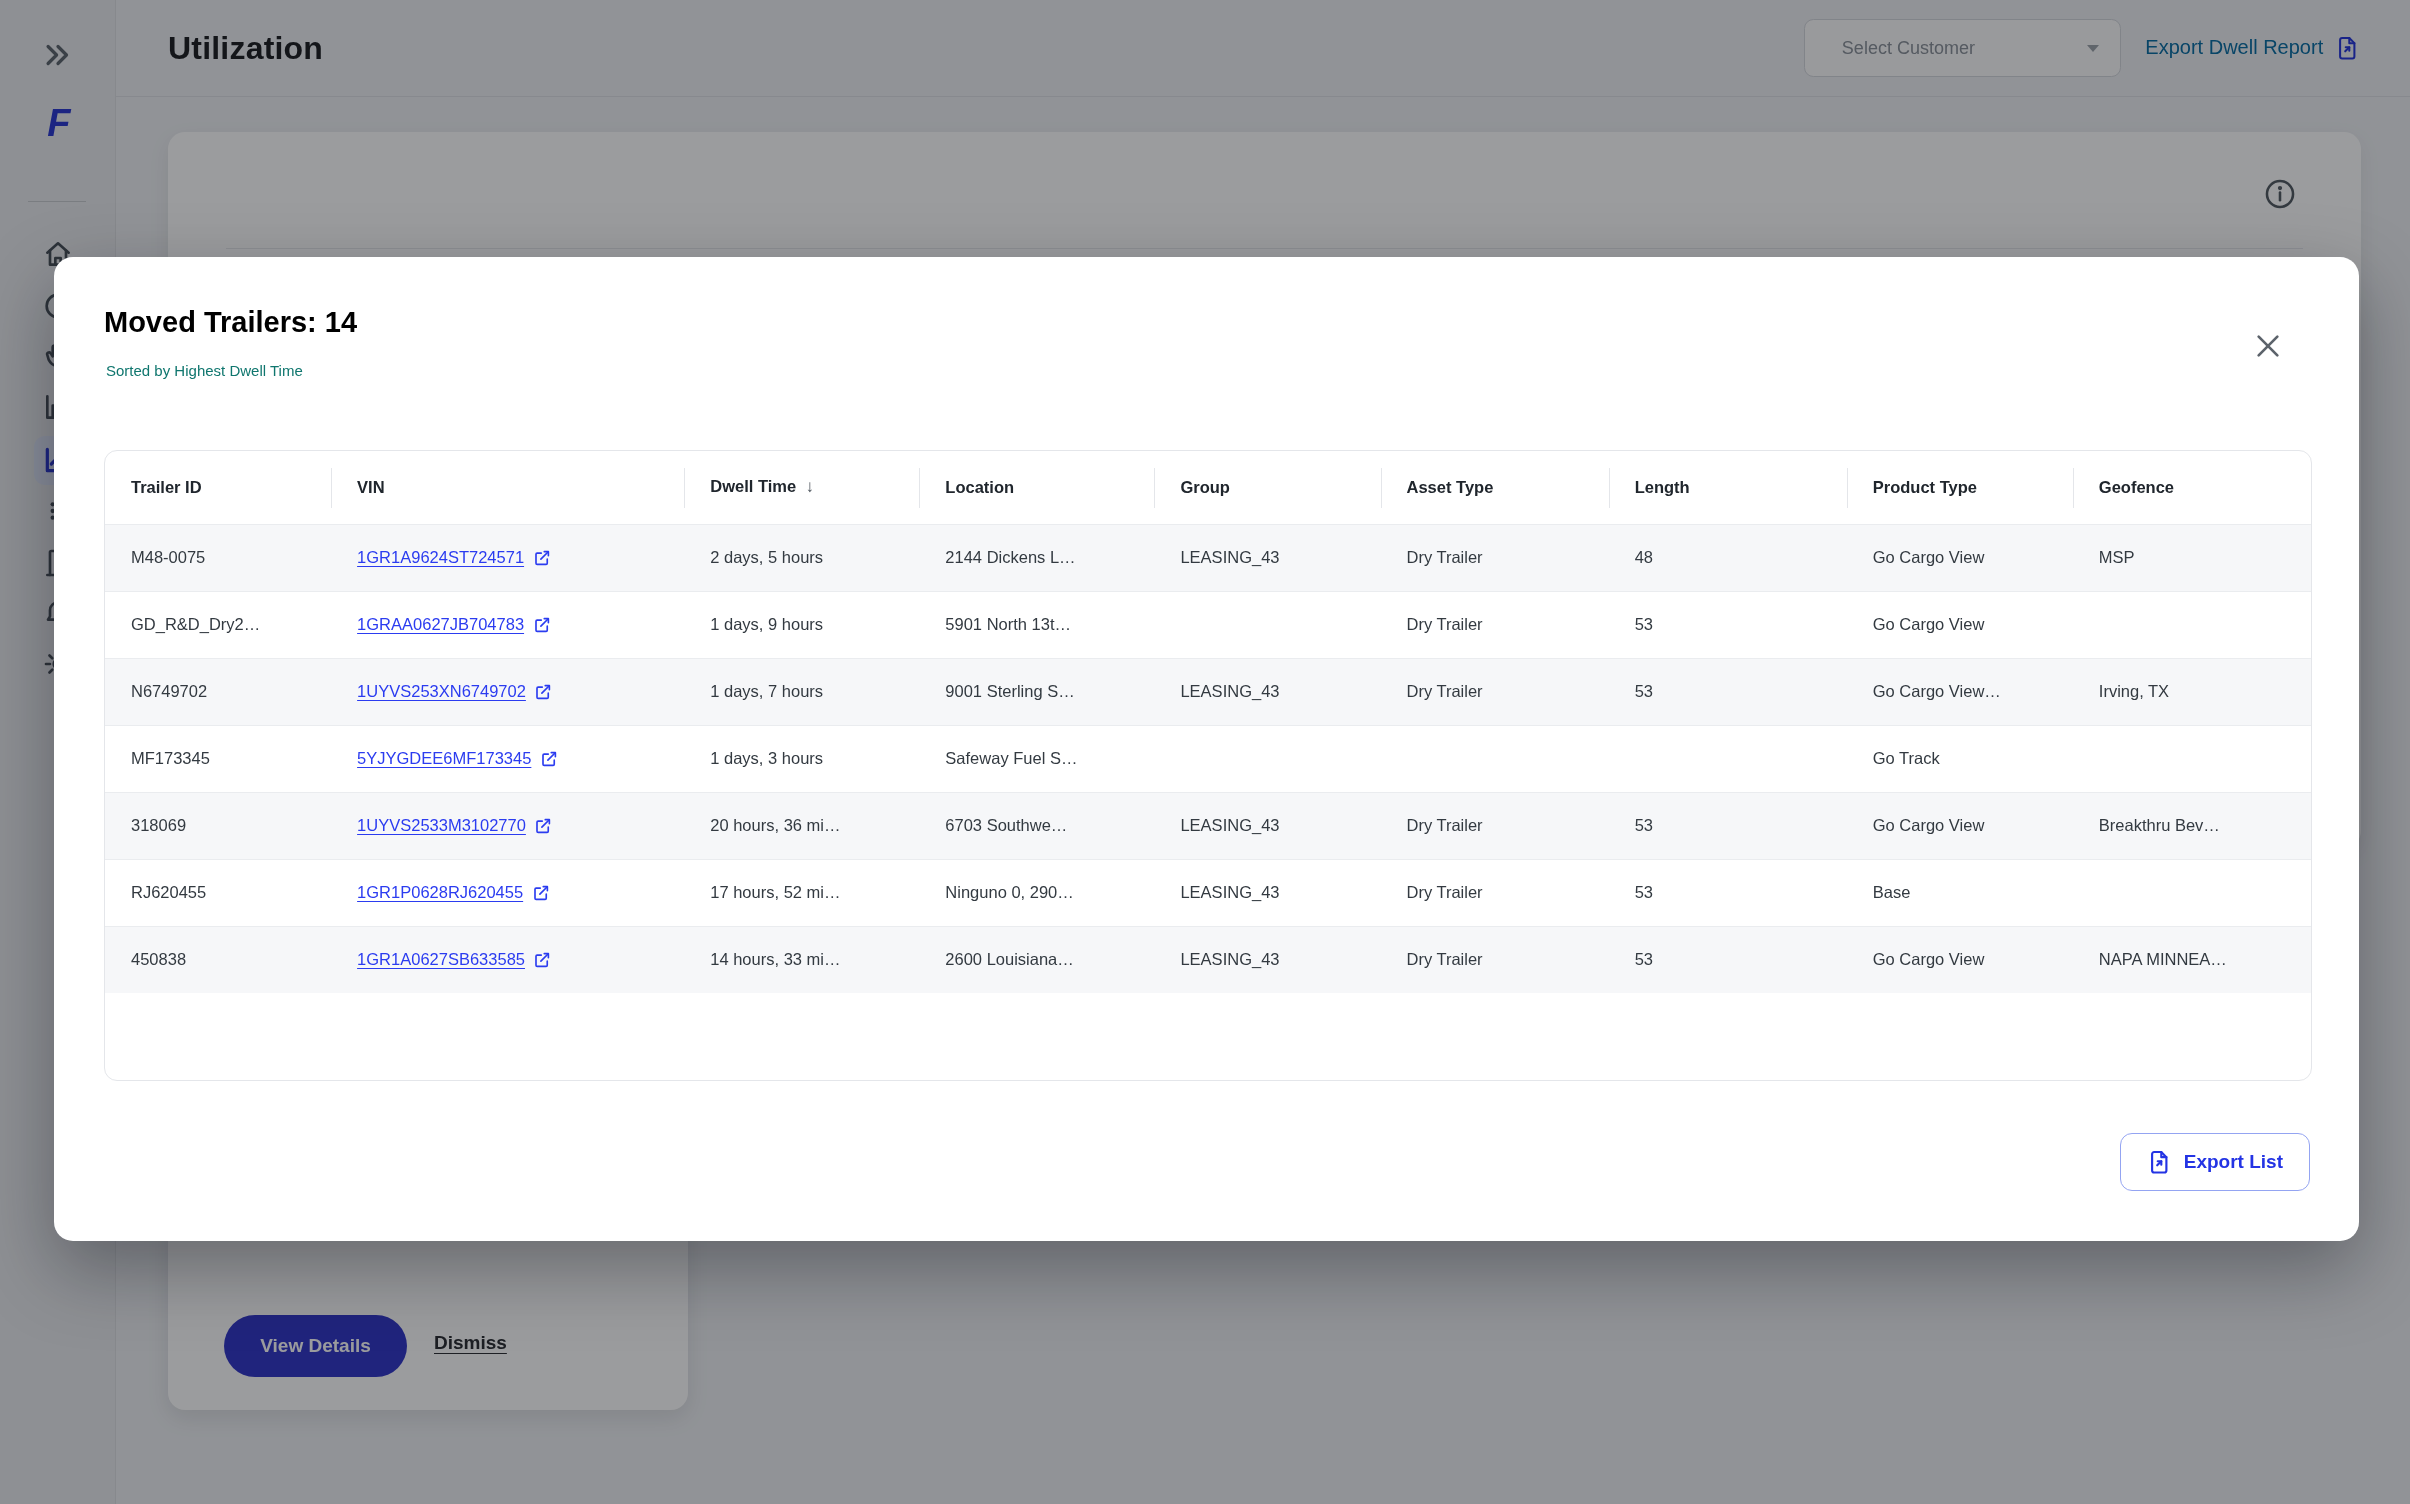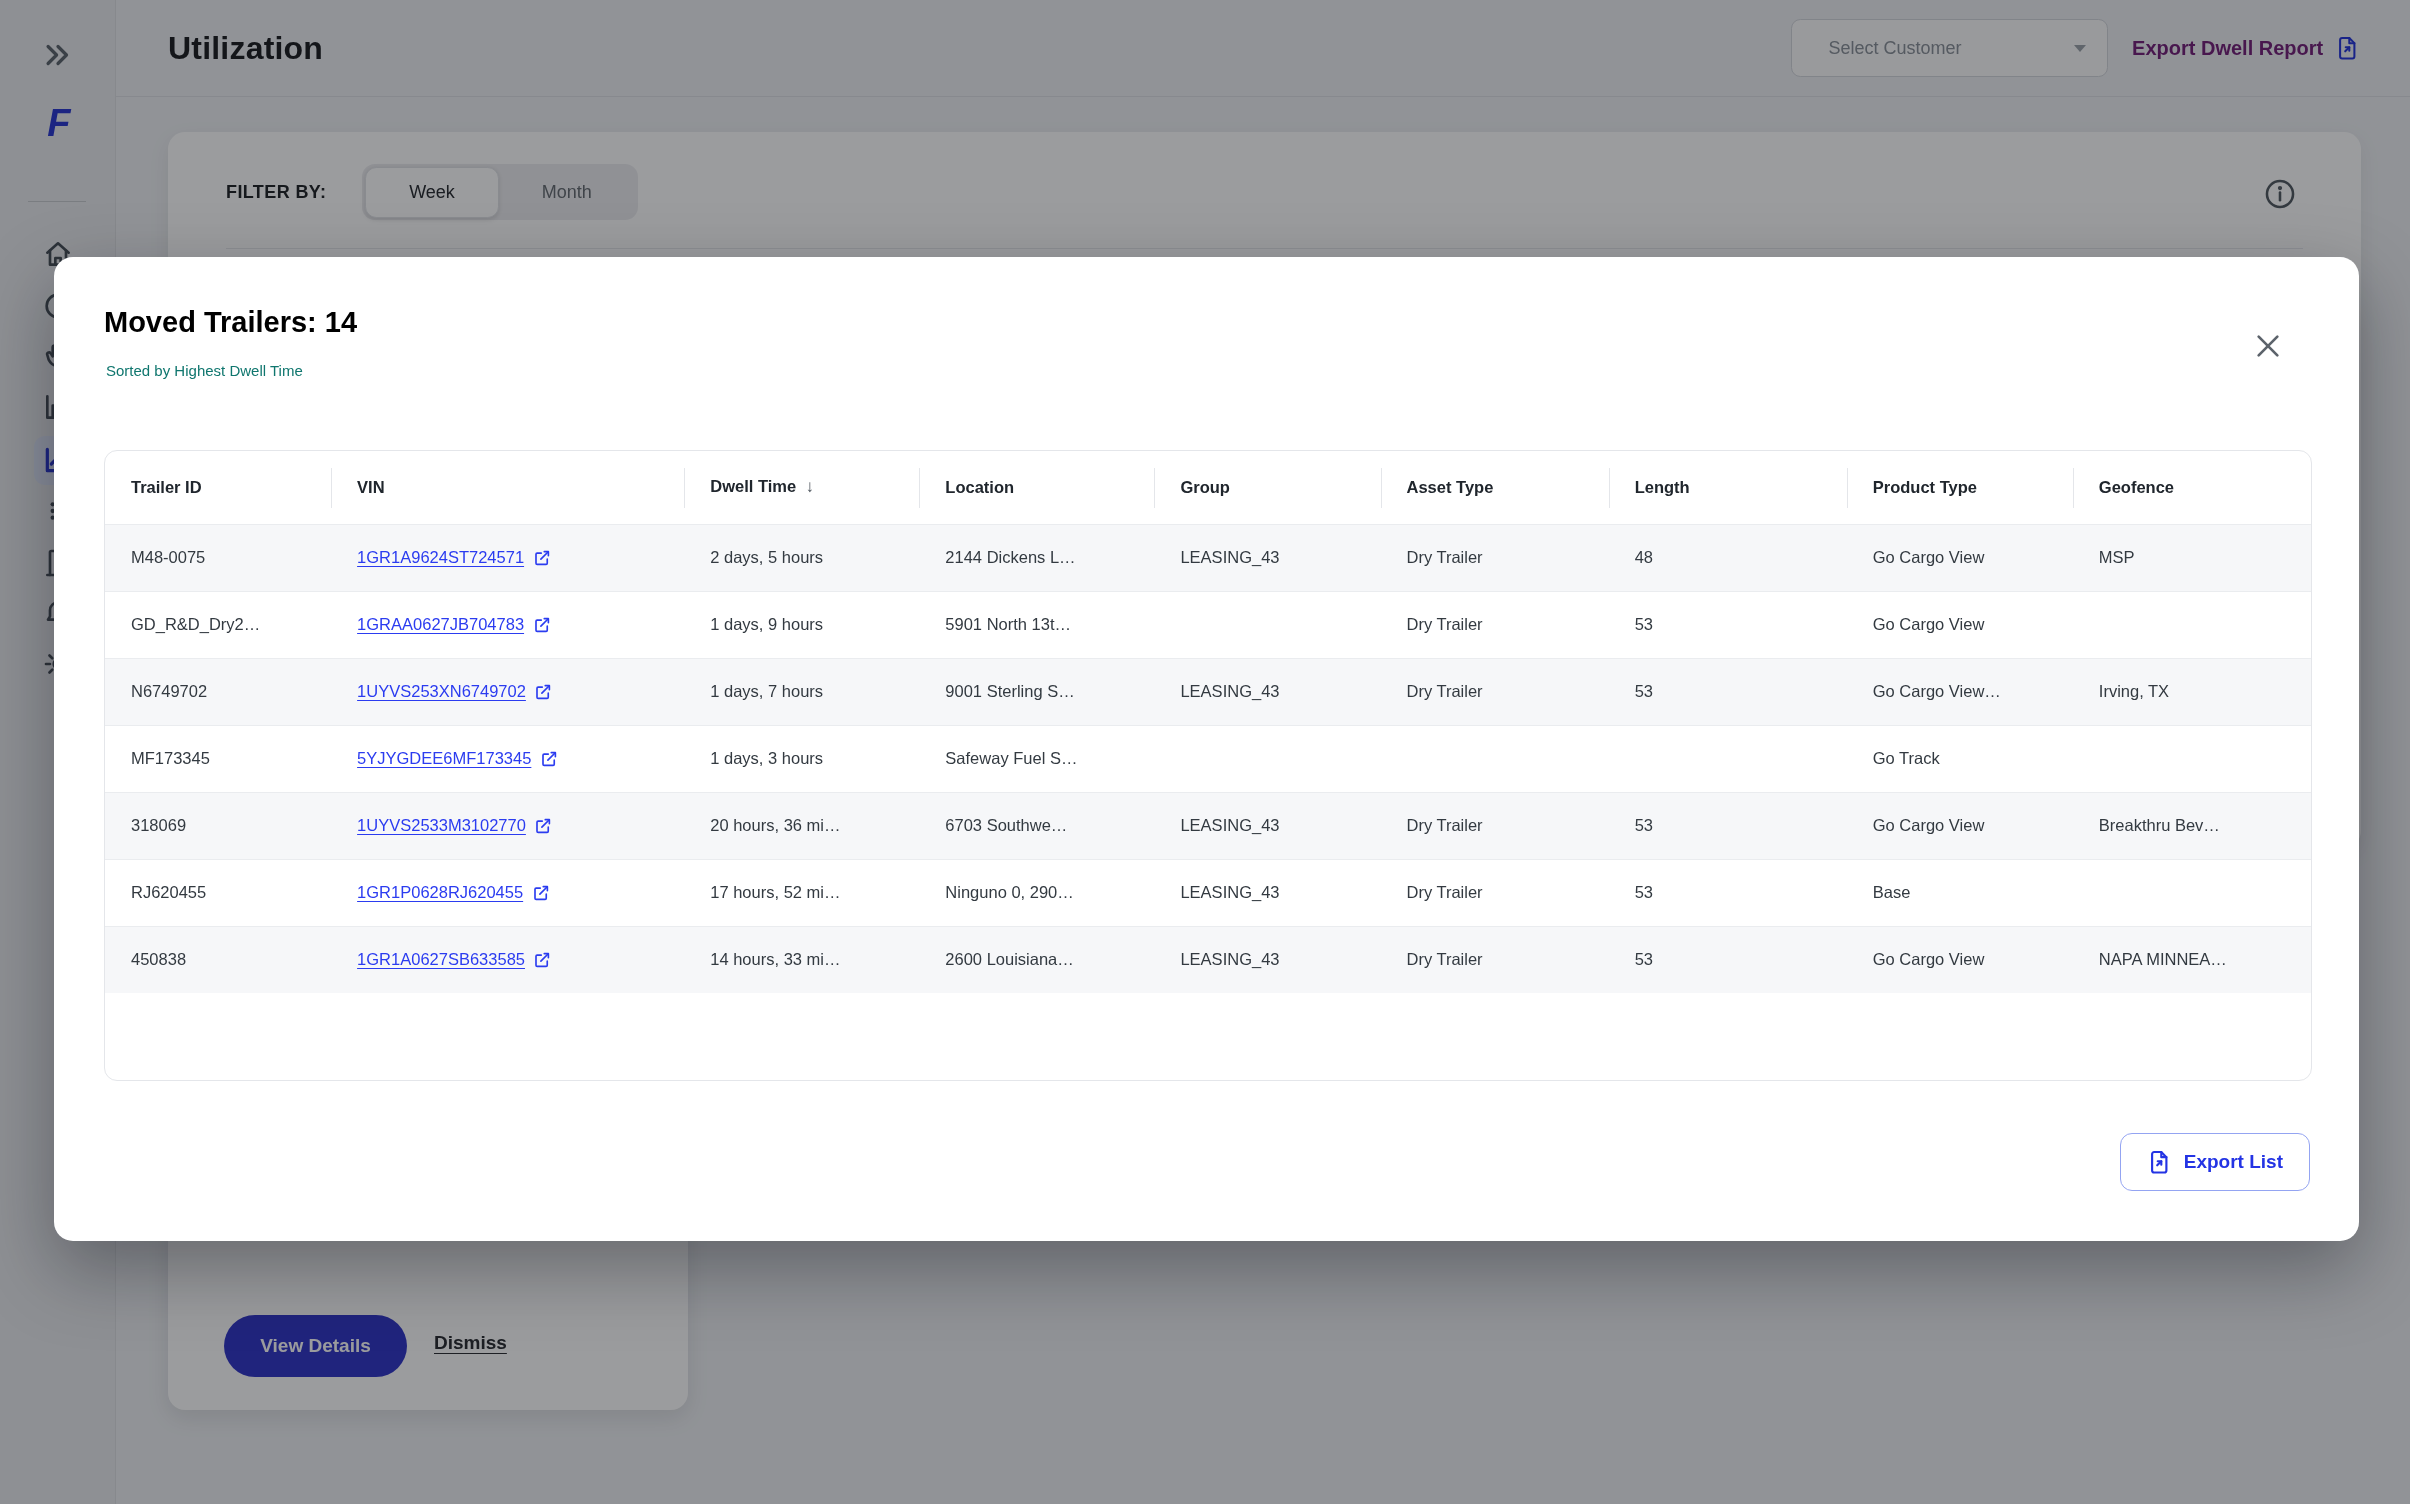--- a/index.html
+++ b/index.html
@@ -19,22 +19,22 @@
   .main { position:absolute; left:116px; top:0; right:0; bottom:0; }
   .page-header { height:97px; border-bottom:0.9px solid #dcdfe3; display:flex; align-items:center;
                  padding:0 52px; gap:24.5px; }
   .page-title { font-size:32px; font-weight:700; color:#17191d; letter-spacing:0.2px; }
   .spacer { flex:1; }
   .customer-select { width:317px; height:58px; border:1.4px solid #d3d6db; border-radius:9.4px;
                      background:#fbfbfc; display:flex; align-items:center; padding:0 21px; cursor:pointer; }
   .customer-select .val { font-size:18px; color:#878e96; flex:1;margin-left:16px; }
   .caret { width:0; height:0; border-left:6.6px solid transparent; border-right:6.6px solid transparent;
            border-top:7.5px solid #9aa1a8; }
-  .export-report { display:flex; align-items:center; gap:11.3px; font-size:20px; font-weight:700;
-                   color:#701a75; cursor:pointer; white-space:nowrap; }
+  .export-report { display:flex; gap:11.3px; font-size:20px; font-weight:400;
+                   color:#0369a1; cursor:pointer; white-space:nowrap; }
 
   
   .filter-card { position:absolute; left:52px; top:132px; width:2193px; height:716px; background:#fff;
                  border-radius:17px; box-shadow:0 7.5px 22.6px rgba(20,24,34,.07); }
   .filter-row { display:flex; align-items:center; gap:36px; padding:32px 0 0 58px; }
   .filter-label { font-size:18px; font-weight:700; color:#1b1e22; letter-spacing:0.4px; }
   .toggle { background:#ededf0; border-radius:13px; height:56px; display:flex; align-items:center; padding:2.8px; }
   .toggle .opt { height:51px; display:flex; align-items:center; justify-content:center; font-size:18px;
                  color:#62686e; padding:0 43px; border-radius:11.3px; cursor:pointer; white-space:nowrap; }
   .toggle .opt.sel { background:#fff; border:0.9px solid #e0e2e6; color:#23262b; font-weight:500;
@@ -175,27 +175,20 @@
       <svg width="24.5" height="24.5" viewBox="0 0 24 24" fill="none" stroke="#2030d9" stroke-width="2" stroke-linecap="round" stroke-linejoin="round">
           <path d="M14 2H7a2 2 0 0 0-2 2v16a2 2 0 0 0 2 2h10a2 2 0 0 0 2-2V7z"></path>
           <path d="M14 2v5h5"></path>
           <path d="M10 15l4-4"></path>
           <path d="M14 14.5V11h-3.5"></path>
         </svg>
     </div>
   </div>
 
   <div class="filter-card">
-    <div class="filter-row">
-      <span class="filter-label">FILTER BY:</span>
-      <div class="toggle" id="toggle">
-          <div class="opt sel">Week</div>
-          <div class="opt">Month</div>
-        </div>
-    </div>
     <div class="info-btn">
       <svg width="34" height="34" viewBox="0 0 24 24" fill="none" stroke="#4e565e" stroke-width="1.8" stroke-linecap="round">
           <circle cx="12" cy="12" r="9.2"></circle>
           <line x1="12" y1="11" x2="12" y2="16.4"></line>
           <circle cx="12" cy="7.8" r="0.6" fill="#4e565e"></circle>
         </svg>
     </div>
     <div class="filter-hr"></div>
   </div>
 

